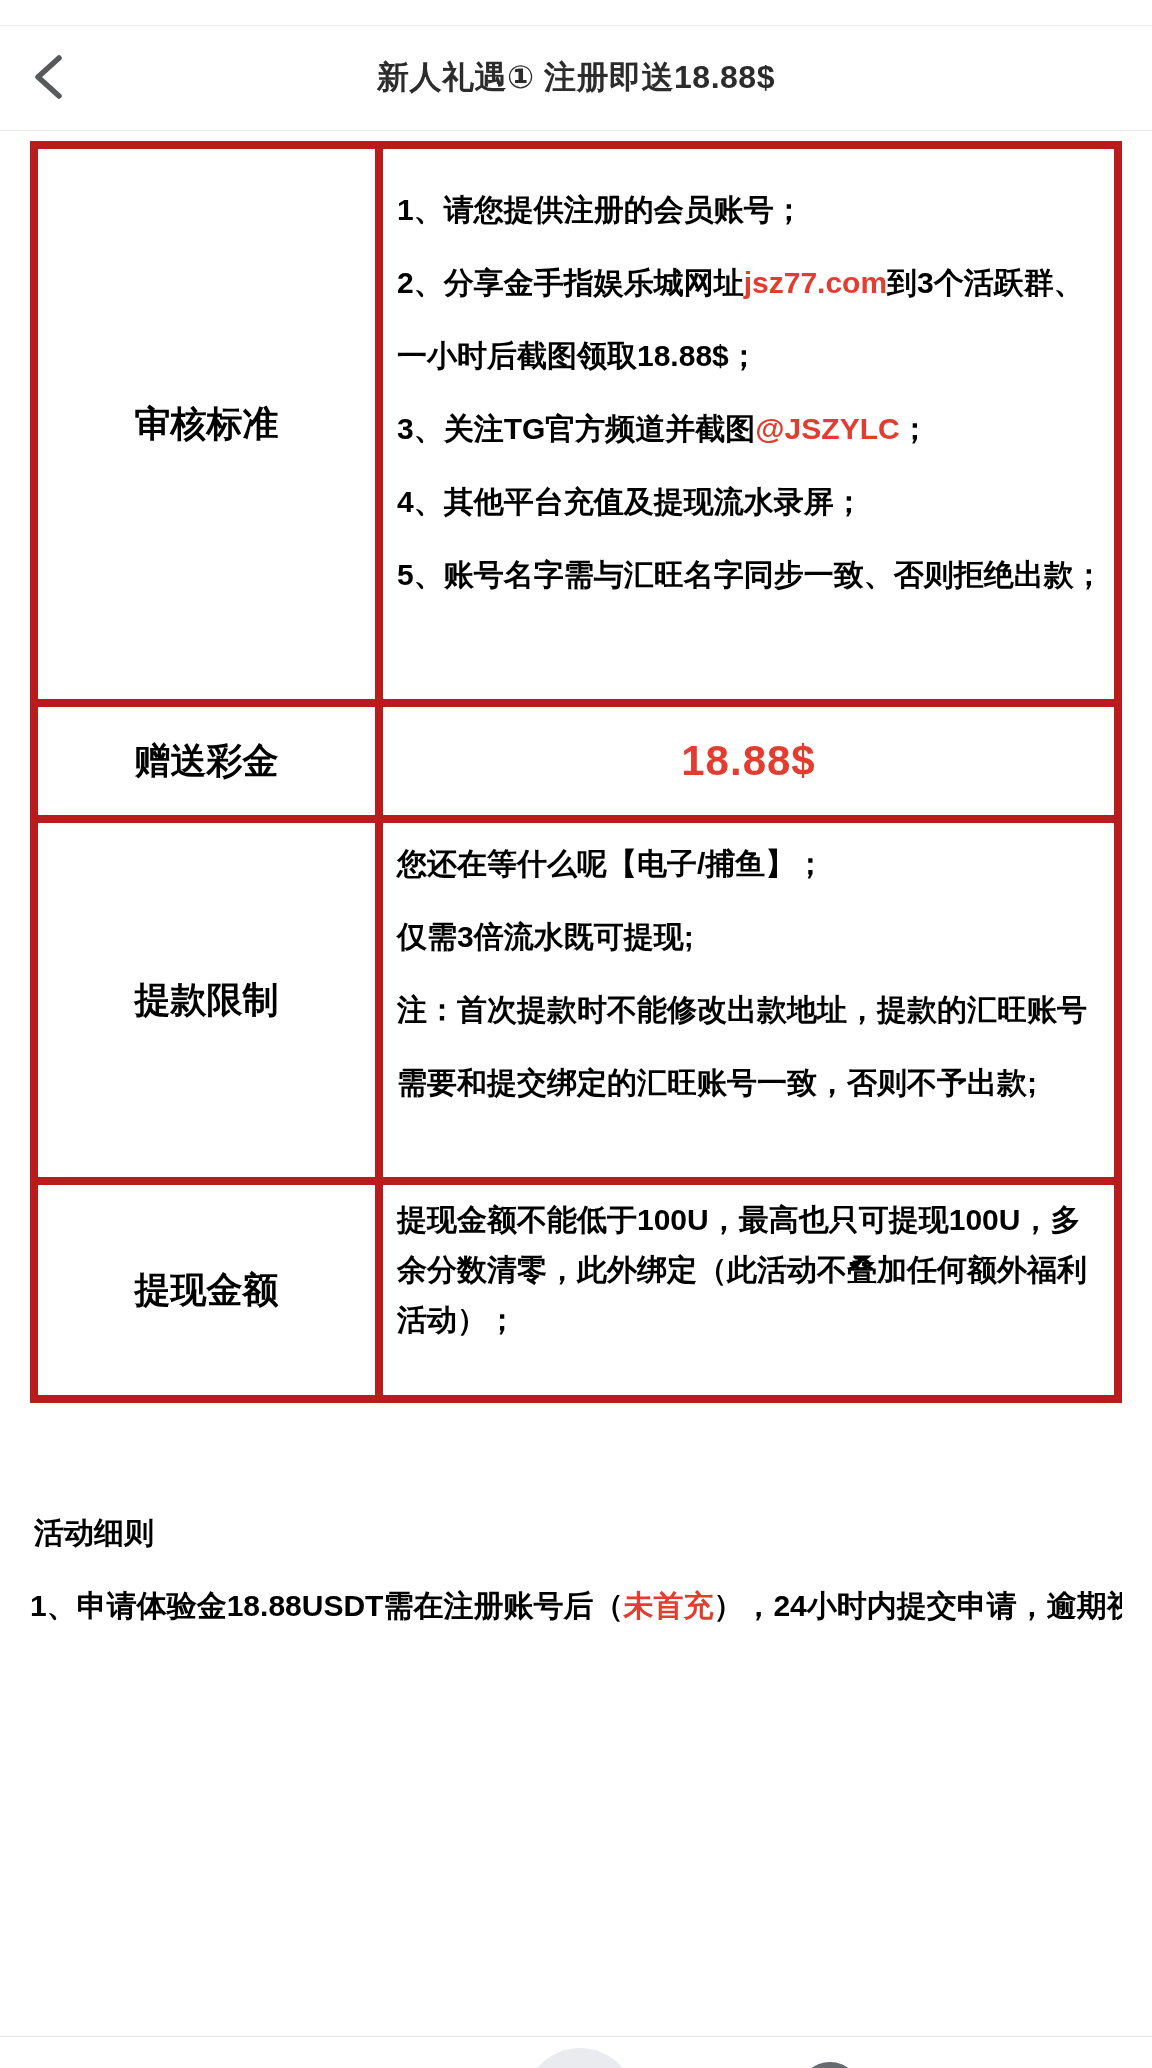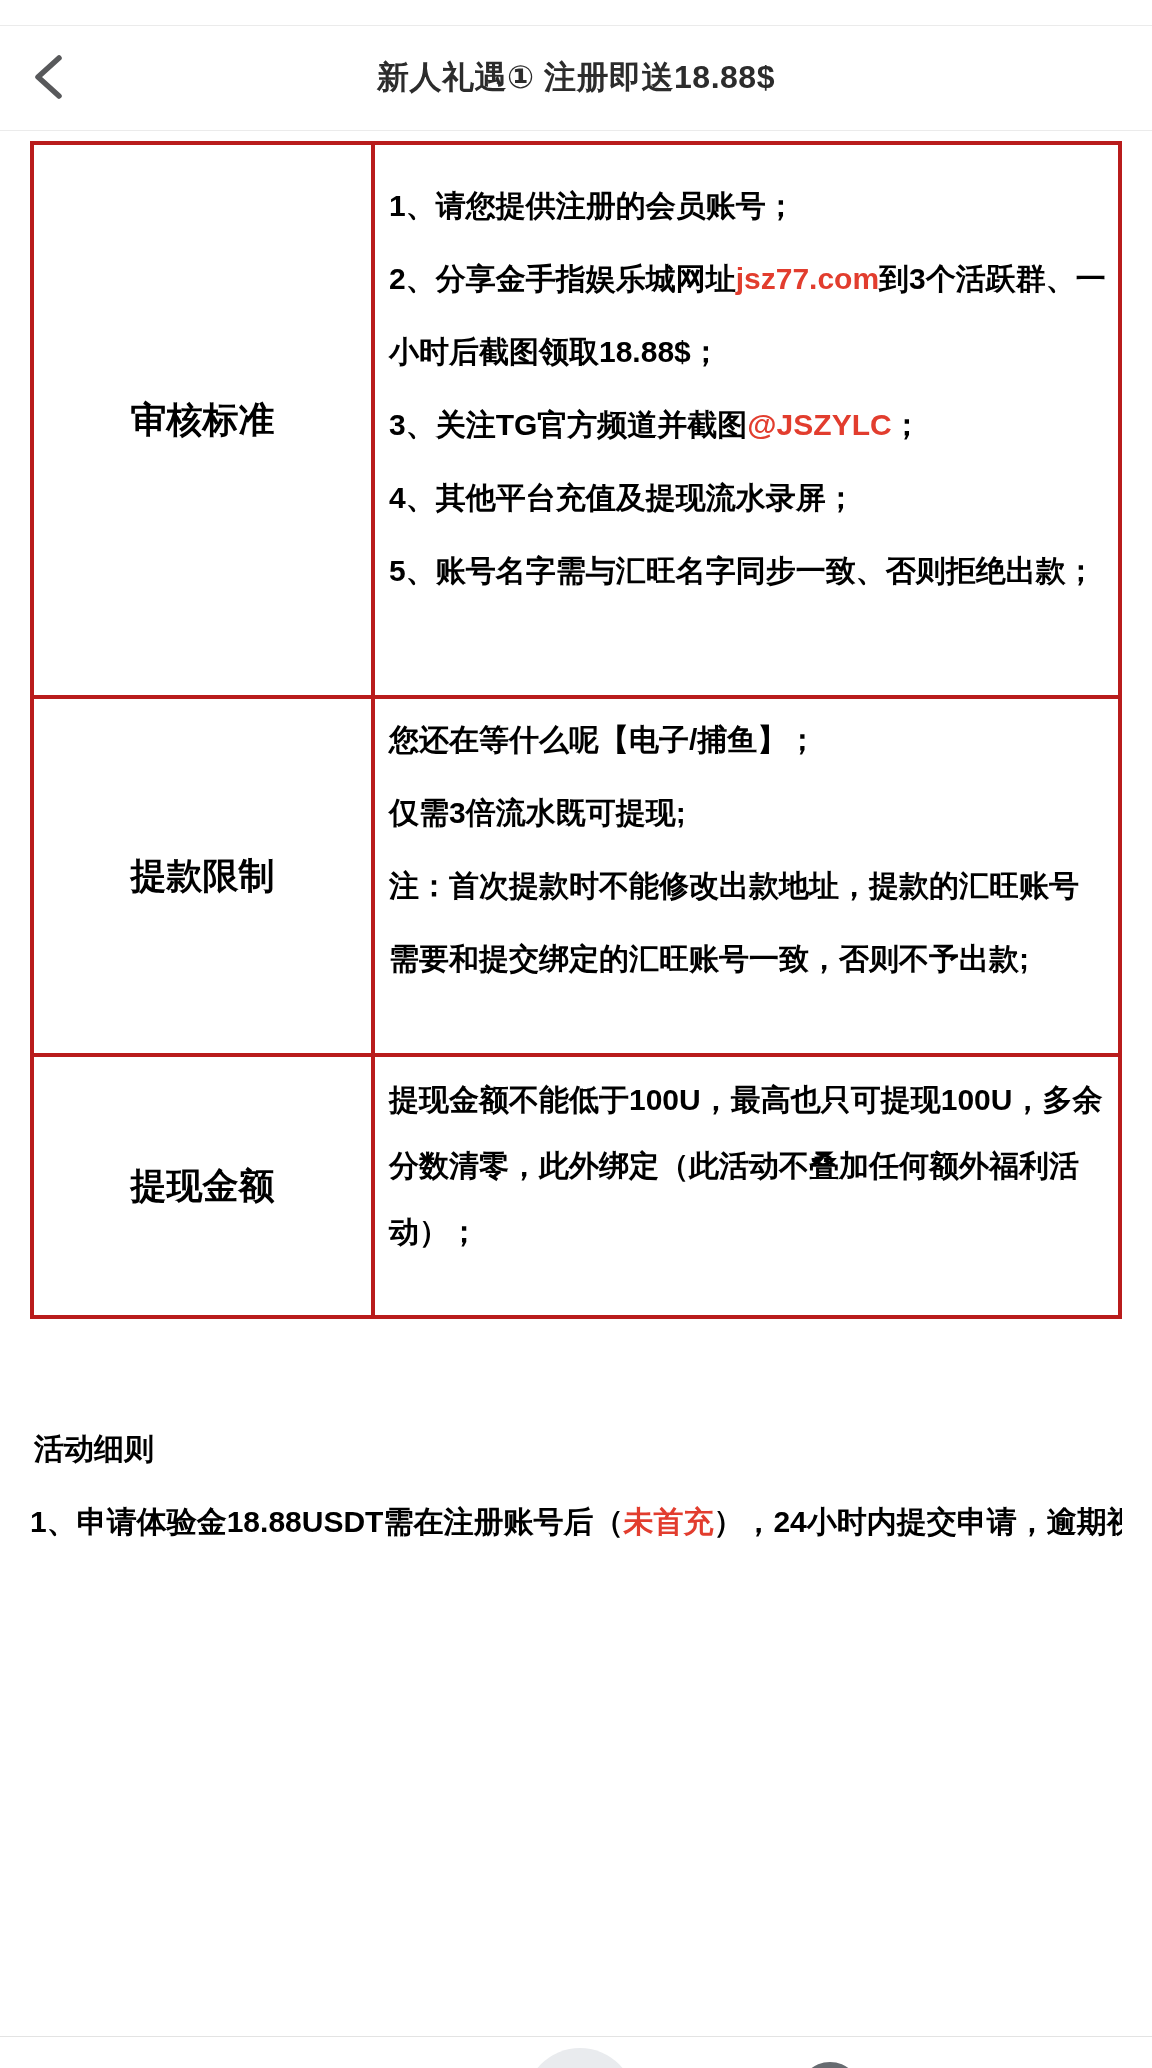--- a/index.html
+++ b/index.html
@@ -19,33 +19,33 @@
     width:44px;height:50px;display:flex;align-items:center;cursor:pointer;background:none;border:none;padding:0;
   }
   .page-title{font-size:32px;font-weight:600;color:#2c2c2c;letter-spacing:0.5px;}
   .content{padding:0 30px;}
   .intro{margin-top:102px;font-size:30px;font-weight:700;line-height:48px;color:#000;}
   .intro p{margin:0;}
   .red{color:#e23d2e;}
   table.promo{
     border-collapse:collapse;width:1092px;margin-top:10px;table-layout:fixed;
   }
-  table.promo td{border:4px solid #b91c1c;vertical-align:middle;}
+  table.promo td{border:8px solid #b91c1c;vertical-align:middle;}
   td.cell-label{
     width:337px;text-align:center;font-size:36px;font-weight:700;padding:0;
   }
   td.cell-val{font-size:30px;font-weight:700;text-align:left;}
   .r-review .cell-val{padding:24px 10px 88px 14px;}
   .r-review .item{line-height:73px;}
   .r-bonus .cell-val{height:108px;text-align:center;padding:0 10px;}
   .bonus-amount{font-size:42px;font-weight:700;letter-spacing:1px;}
   .r-limit .cell-val{padding:4px 10px 58px 14px;}
   .r-limit .item{line-height:73px;}
   .r-claim .cell-val{height:96px;padding:0 10px 0 16px;line-height:40px;}
-  .r-amount .cell-val{padding:10px 10px 50px 14px;line-height:66px;}
+  .r-amount .cell-val{padding:10px 10px 50px 14px;line-height:50px;}
   .rules{margin-top:110px;}
   .rules-heading{font-size:30px;font-weight:700;margin:4px;}
   .rule-line{
     margin:28px 0 0 0;font-size:30px;font-weight:700;line-height:48px;
     white-space:nowrap;overflow:hidden;
   }
   .bottom-divider{
     position:absolute;left:0;top:2036px;width:1152px;height:1px;background:#e3e3e3;
   }
   .float-light{
@@ -81,20 +81,26 @@
       <tr class="r-review">
         <td class="cell-label">审核标准</td>
         <td class="cell-val">
           <div class="item">1、请您提供注册的会员账号；</div>
           <div class="item"><span>2、分享金手指娱乐城网址</span><span class="red">jsz77.com</span><span>到3个活跃群、一小时后截图领取18.88$；</span></div>
           <div class="item"><span>3、关注TG官方频道并截图</span><span class="red">@JSZYLC</span><span>；</span></div>
           <div class="item">4、其他平台充值及提现流水录屏；</div>
           <div class="item">5、账号名字需与汇旺名字同步一致、否则拒绝出款；</div>
         </td>
       </tr>
+      <tr class="r-bonus">
+        <td class="cell-label">赠送彩金</td>
+        <td class="cell-val">
+          <span class="bonus-amount red">18.88$</span>
+        </td>
+      </tr>
       <tr class="r-limit">
         <td class="cell-label">提款限制</td>
         <td class="cell-val">
           <div class="item">您还在等什么呢【电子/捕鱼】；</div>
           <div class="item">仅需3倍流水既可提现;</div>
           <div class="item">注：首次提款时不能修改出款地址，提款的汇旺账号需要和提交绑定的汇旺账号一致，否则不予出款;</div>
         </td>
       </tr>
       <tr class="r-amount">
         <td class="cell-label">提现金额</td>

